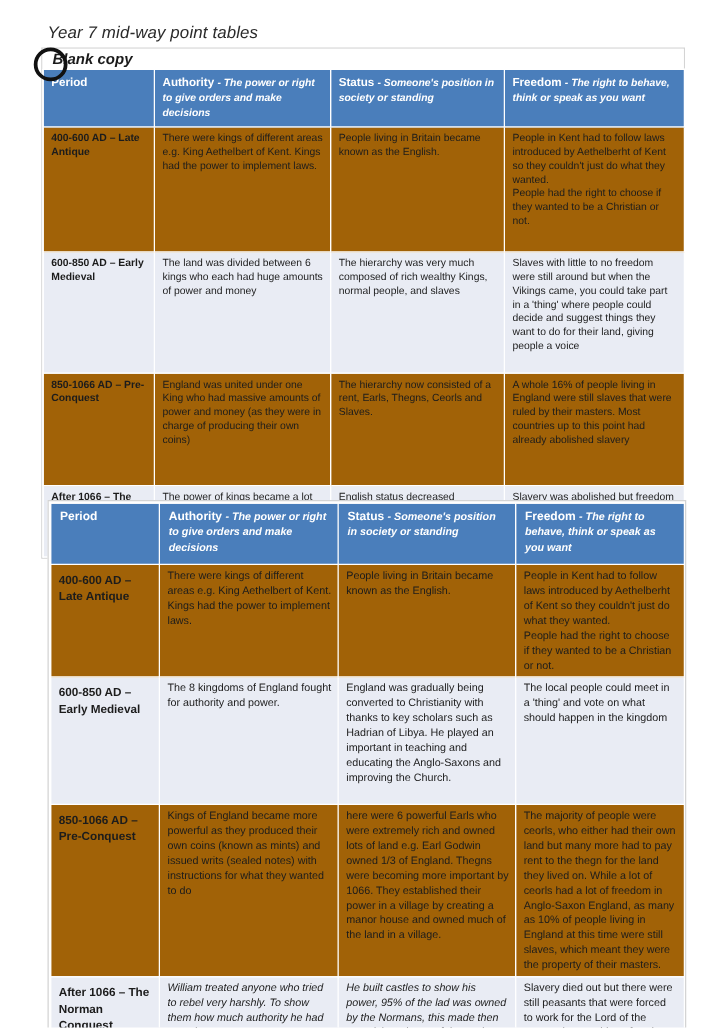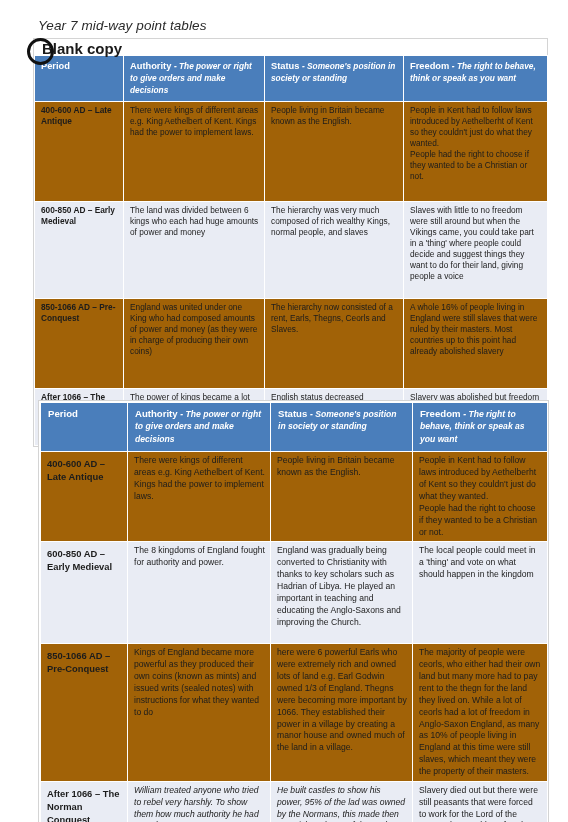--- a/index.html
+++ b/index.html
@@ -33,24 +33,25 @@
     position: absolute;
     left: 33px;
     top: 38px;
     width: 515px;
     border: 1px solid #d4d4d4;
     background: #ffffff;
   }
   .blank-copy-bar {
     height: 16px;
     padding: 1px 0 0 8px;
-    font-size: 15px;
+    font-size: 12px;
     font-weight: bold;
     color: #1a1a1a;
     background: #ffffff;
+    font-style: italic;
   }
 
   .tbl {
     border-collapse: collapse;
     table-layout: fixed;
     width: 100%;
     background: #ffffff;
   }
   .tbl td, .tbl th {
     vertical-align: top;
@@ -181,21 +182,21 @@
 People had the right to choose if they wanted to be a Christian or not.</td>
         </tr>
         <tr class="row-b r2">
           <td class="period-cell">600-850 AD – Early Medieval</td>
           <td>The land was divided between 6 kings who each had huge amounts of power and money</td>
           <td>The hierarchy was very much composed of rich wealthy Kings, normal people, and slaves</td>
           <td>Slaves with little to no freedom were still around but when the Vikings came, you could take part in a 'thing' where people could decide and suggest things they want to do for their land, giving people a voice</td>
         </tr>
         <tr class="row-a r3">
           <td class="period-cell">850-1066 AD – Pre-Conquest</td>
-          <td>England was united under one King who had composed amounts of power and money (as they were in charge of producing their own coins)</td>
+          <td>England was united under one King who had massive amounts of power and money (as they were in charge of producing their own coins)</td>
           <td>The hierarchy now consisted of a rent, Earls, Thegns, Ceorls and Slaves.</td>
           <td>A whole 16% of people living in England were still slaves that were ruled by their masters. Most countries up to this point had already abolished slavery</td>
         </tr>
         <tr class="row-b r4">
           <td class="period-cell">After 1066 – The Norman Conquest</td>
           <td>The power of kings became a lot stronger and everyone had to swear loyalty to him and his lords over a bible</td>
           <td>English status decreased substantionaly as they now only had 5% of the overall land, the normans owned the rest of it</td>
           <td>Slavery was abolished but freedom was very low as peasents relied so much on the land they were given</td>
         </tr>
       </tbody>

